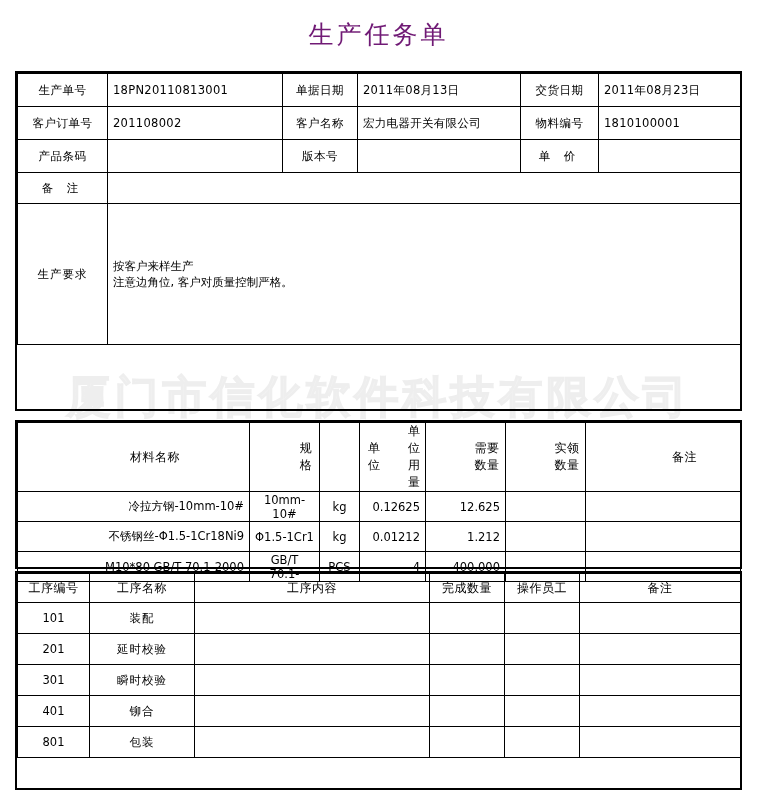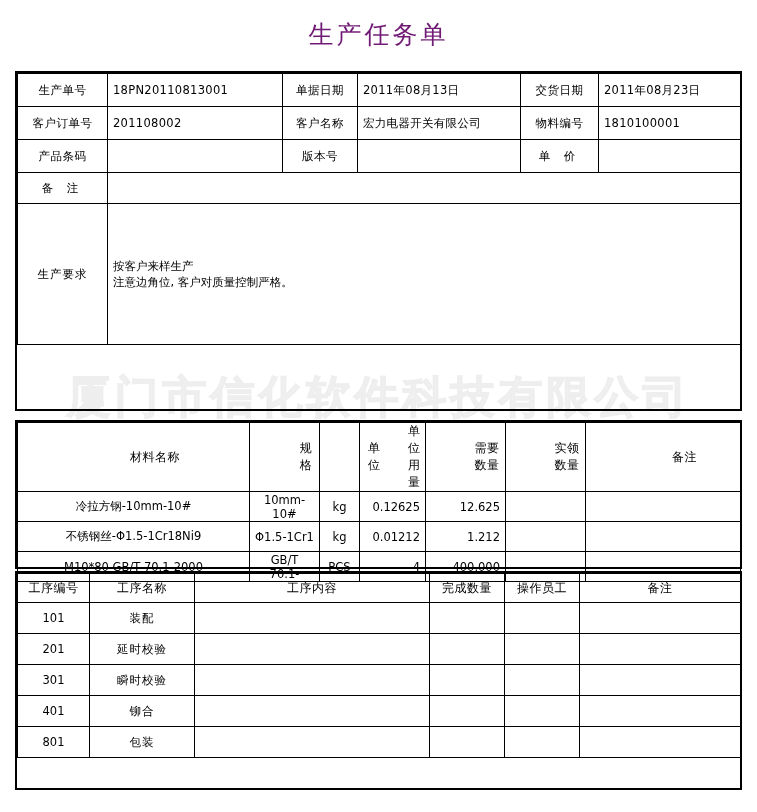--- a/index.html
+++ b/index.html
@@ -98,21 +98,21 @@
   
   #material-table { left: 17px; top: 422px; width: 723px; }
   #material-table td { height: 29px; }
   #material-table td.mh {
     text-align: center;
     font-size: 12px;
     height: 26px;
     letter-spacing: 0.5px;
     padding-left: 48px;
   }
-  .m-name { text-align: center; font-size: 11px; }
+  .m-name { text-align: right; font-size: 11px; }
   .m-spec { text-align: center; font-size: 10.5px; }
   .m-unit { text-align: center; font-size: 10.5px; }
   .m-num  { text-align: right;  font-size: 11px; padding-right: 7px;}
 
   
   #process-table { left: 17px; top: 573px; width: 723px; }
   #process-table td { height: 30px; }
   #process-table td.ph {
     text-align: center;
     font-size: 12px;

